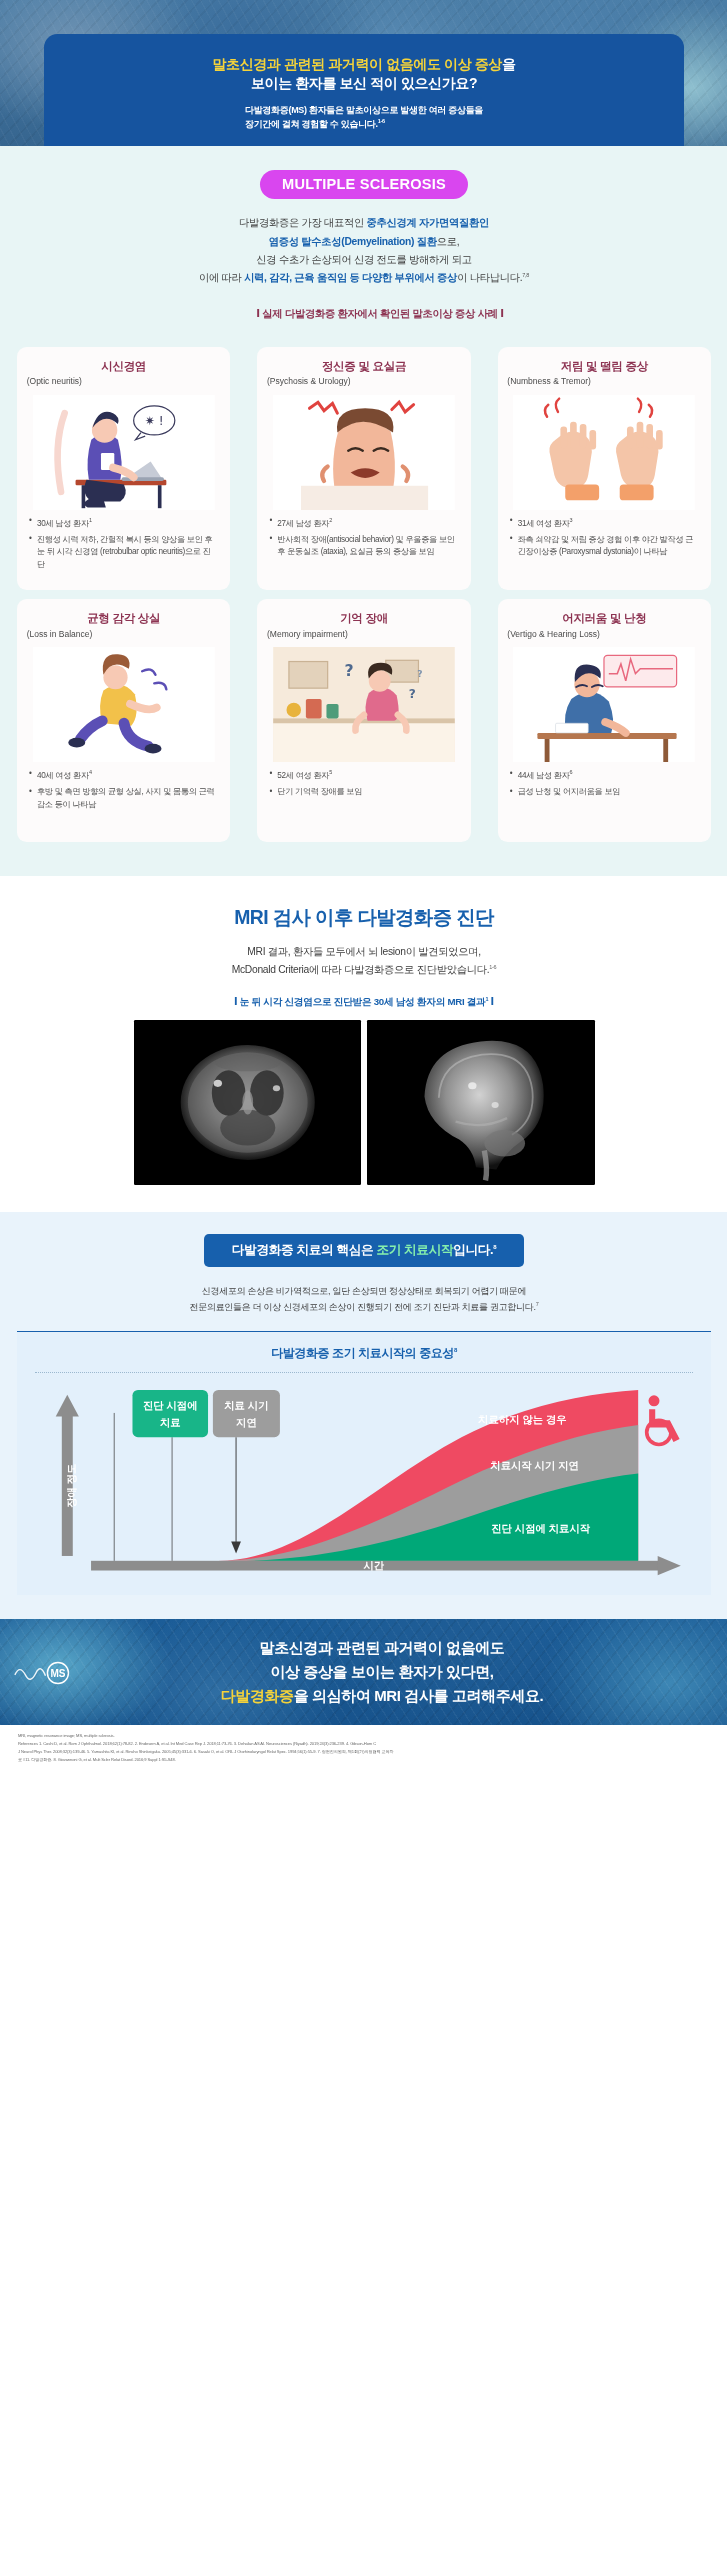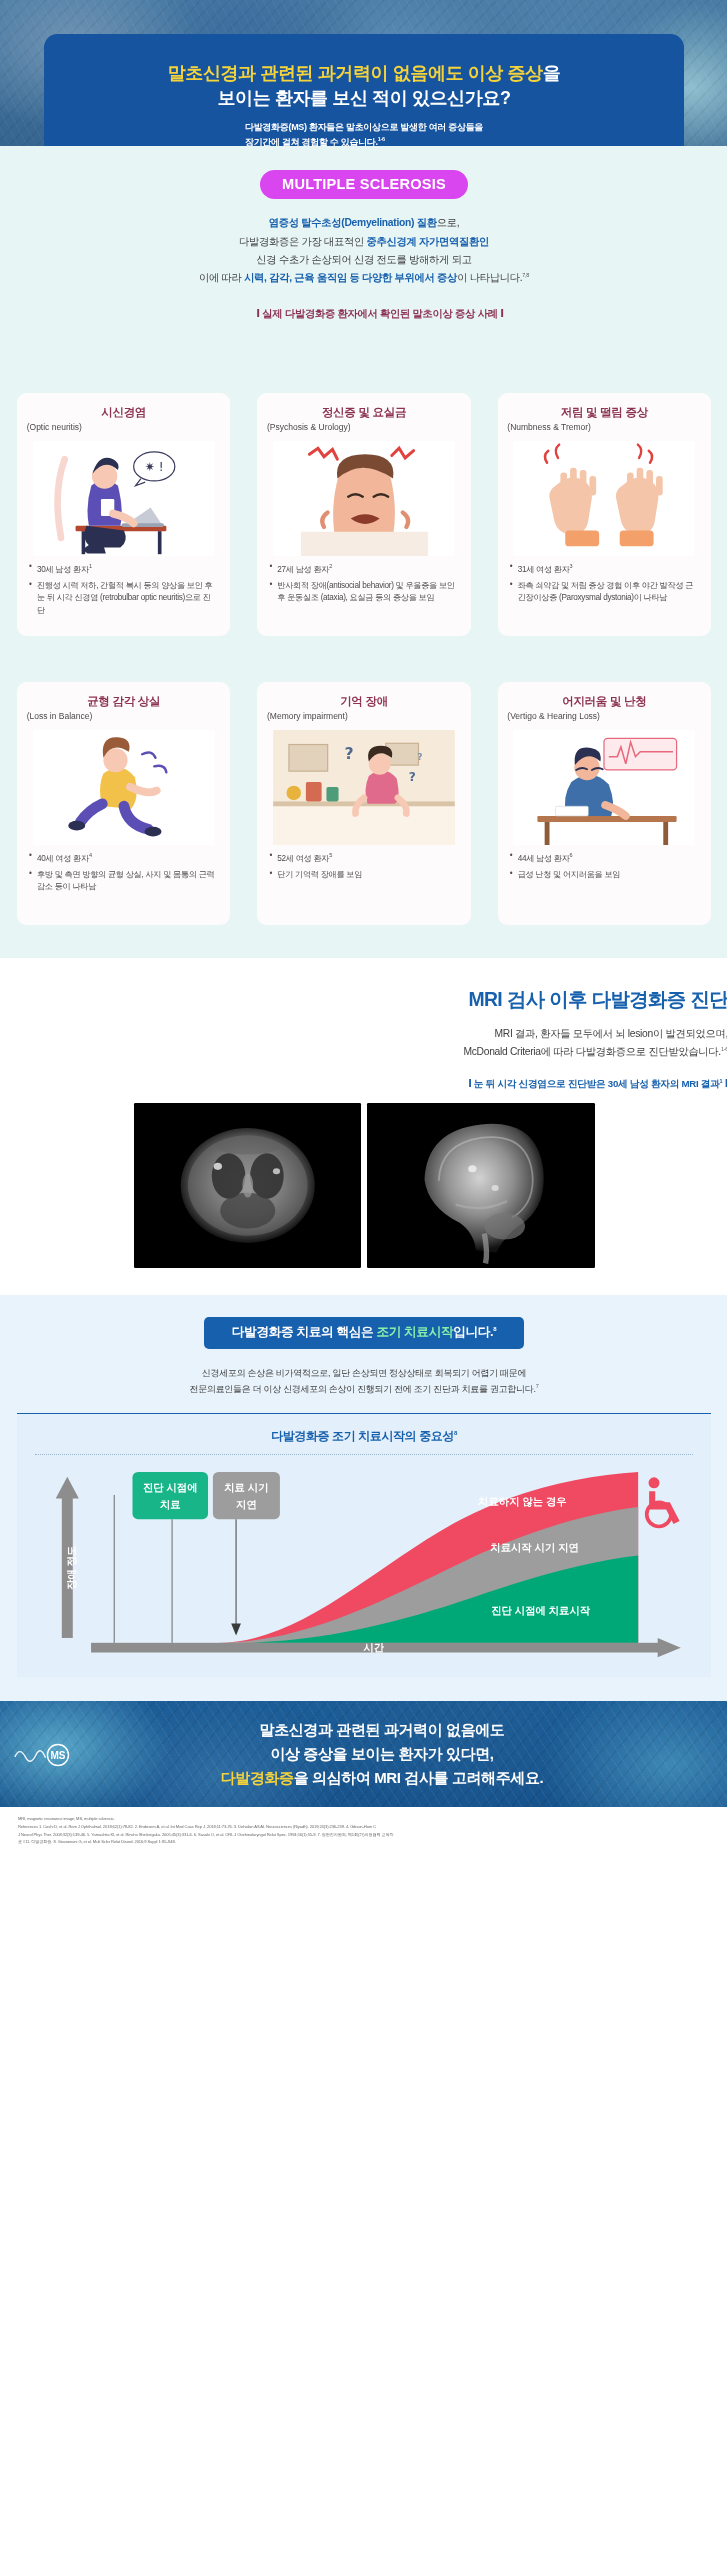--- a/index.html
+++ b/index.html
@@ -35,22 +35,22 @@
     left: 44px; right: 44px; top: 34px; bottom: -6px;
     background: #16549f;
     border-radius: 13.3px 13.3px 0 0;
     display: flex; flex-direction: column;
     align-items: center; justify-content: flex-start;
     padding-top: 20.6px;
     z-index: 3;
   }
   .hero-h1 {
     color: #f5d33a;
-    font-size: 18px; font-weight: 700; letter-spacing: -0.4px;
-    line-height: 1.42; text-align: center; margin-top: 6px;
+    font-size: 14px; font-weight: 700; letter-spacing: -0.4px;
+    line-height: 1.42; text-align: center;
   }
   .hero-h1 .w { color: #ffffff; }
   .hero-sub {
     margin-top: 8.5px;
     color: #ffffff;
     font-size: 9px; font-weight: 700; letter-spacing: -0.3px;
     line-height: 1.6; 
   }
   .hero-sub sup { font-size: 5.5px; vertical-align: super; }
 
@@ -77,21 +77,21 @@
   .ms-desc sup { font-size: 5.5px; vertical-align: super; color: #555; }
 
   .cases-title {
     margin-top: 20.6px;
     color: #8d3352;
     font-size: 10.3px; font-weight: 700; letter-spacing: -0.3px; padding-left: 32px;
   }
 
   
   .cards-wrap { background: #e8f5f5; padding: 8.5px 17px 24px; }
-  .cards-row { display: flex; gap: 27px; margin-bottom: 9.7px; margin-top: 46px; }
+  .cards-row { display: flex; gap: 27px; margin-bottom: 9.7px; }
   .case-card {
     flex: 1 1 0;
     background: #fdfbfb;
     border-radius: 9.7px;
     padding: 12px 9.7px 9.7px;
     display: flex; flex-direction: column;
     min-height: 243px;
   }
   .case-title {
     text-align: center;
@@ -116,21 +116,21 @@
     padding-left: 7.9px;
     font-size: 8.2px; line-height: 1.55; letter-spacing: -0.3px;
     color: #4d4d4d; margin-bottom: 3.6px;
   }
   .case-bullets li::before {
     content: "•"; position: absolute; left: 0; top: -0.6px; color: #4d4d4d;
   }
   .case-bullets sup { font-size: 5.5px; vertical-align: super; }
 
   
-  .mri-section { background: #ffffff; padding: 28px 0 27px; text-align: right; }
+  .mri-section { background: #ffffff; padding: 28px 0 27px; text-align: center; }
   .mri-h2 {
     color: #1760ad;
     font-size: 19.4px; font-weight: 700; letter-spacing: -0.6px;
   }
   .mri-desc {
     margin-top: 12px;
     font-size: 10.3px; line-height: 1.75; letter-spacing: -0.3px; color: #3d3d3d;
   }
   .mri-desc sup { font-size: 5.5px; vertical-align: super; color: #666; }
   .mri-caption {
@@ -236,22 +236,22 @@
       <div class="hero-sub">
         <div>다발경화증(MS) 환자들은 말초이상으로 발생한 여러 증상들을</div>
         <div><span>장기간에 걸쳐 경험할 수 있습니다.</span><sup>1-6</sup></div>
       </div>
     </div>
   </section>
 
   <section class="ms-section">
     <div class="ms-badge">MULTIPLE SCLEROSIS</div>
     <div class="ms-desc">
+      <div><span>다발경화증은 가장 대표적인 </span><b>중추신경계 자가면역질환인</b></div>
       <div><b>염증성 탈수초성(Demyelination) 질환</b><span>으로,</span></div>
-      <div><span>다발경화증은 가장 대표적인 </span><b>중추신경계 자가면역질환인</b></div>
       <div>신경 수초가 손상되어 신경 전도를 방해하게 되고</div>
       <div><span>이에 따라 </span><b>시력, 감각, 근육 움직임 등 다양한 부위에서 증상</b><span>이 나타납니다.</span><sup>7,8</sup></div>
     </div>
     <div class="cases-title">Ⅰ 실제 다발경화증 환자에서 확인된 말초이상 증상 사례 Ⅰ</div>
   </section>
 
   <section class="cards-wrap">
 
     <div class="cards-row">
 

